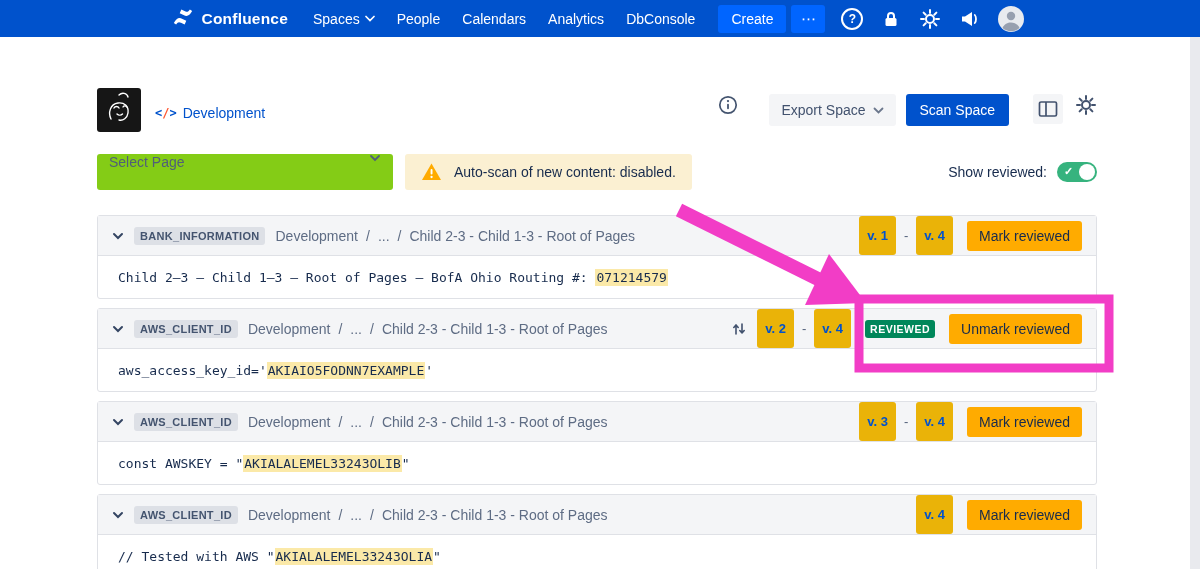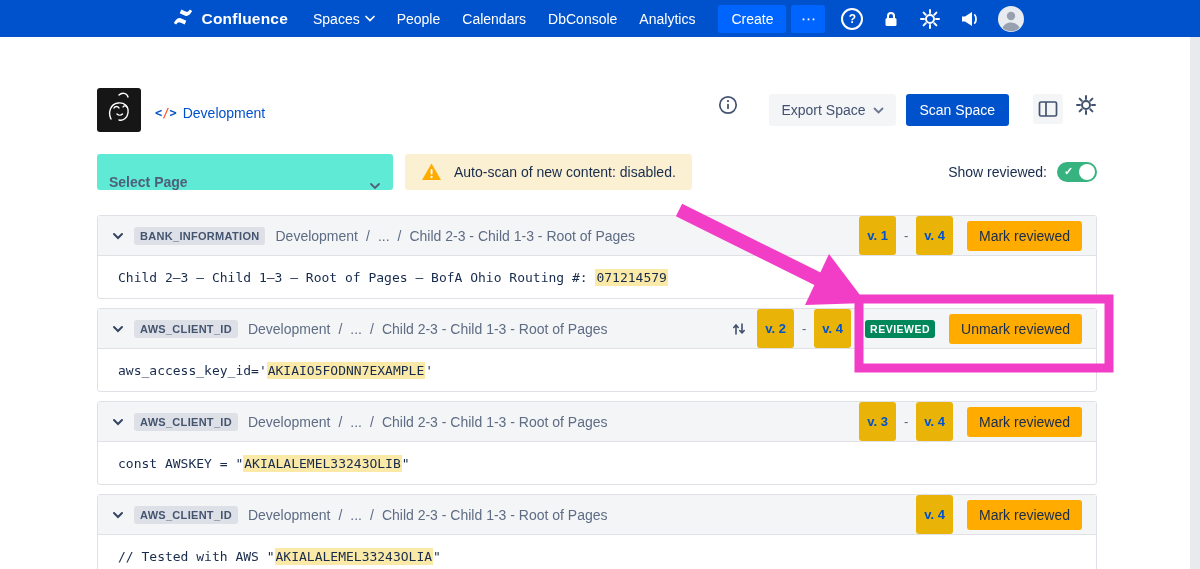--- a/index.html
+++ b/index.html
@@ -51,23 +51,23 @@
     align-items: center; gap: 7px; cursor: pointer; font-family: inherit; }
   .scan-btn { height: 32px; background: #0052CC; border: none; border-radius: 3px;
     color: #fff; font-size: 14px; font-weight: 500; padding: 0 14px; margin-left: 10px;
     cursor: pointer; font-family: inherit; }
   .panel-btn { width: 30px; height: 30px; background: #F4F5F7; border: none; border-radius: 3px;
     margin-left: 24px; display: flex; align-items: center; justify-content: center; cursor: pointer; }
   .gear-btn { margin-left: 12px; background: none; border: none; cursor: pointer; display: flex; }
 
   
   .toolbar { display: flex; align-items: center; margin-top: 22px; }
-  .select-page { width: 296px; height: 36px; background: #5eead4; border-radius: 3px;
-    display: flex; align-items: flex-end; padding: 0 12px; color: #505F79; font-size: 14px;
-    cursor: pointer; font-weight: bold; }
+  .select-page { width: 296px; height: 36px; background: #84cc16; border-radius: 3px;
+    display: flex; align-items: flex-start; padding: 0 12px; color: #505F79; font-size: 14px;
+    cursor: pointer; }
   .select-page .chev { margin-left: auto; display: flex; }
   .warn-banner { margin-left: 12px; height: 36px; background: #FBF0D2; border-radius: 3px;
     display: flex; align-items: center; gap: 12px; padding: 0 16px; font-size: 14px;
     color: #172B4D; }
   .show-reviewed { margin-left: auto; display: flex; align-items: center; gap: 10px;
     font-size: 14px; color: #172B4D; }
   .toggle { width: 40px; height: 20px; background: #36B37E; border-radius: 10px;
     position: relative; cursor: pointer; }
   .toggle::before { content: "✓"; position: absolute; left: 7px; top: 3px; color: #fff;
     font-size: 11px; font-weight: 700; }
@@ -116,22 +116,22 @@
     <span class="brand-name">Confluence</span>
   </div>
   <span class="nav-item">
     <span>Spaces</span>
     <svg width="10" height="7" viewBox="0 0 10 7">
         <path d="M1 1.5l4 4 4-4" stroke="#fff" stroke-width="1.7" fill="none" stroke-linecap="round"></path>
       </svg>
   </span>
   <span class="nav-item">People</span>
   <span class="nav-item">Calendars</span>
+  <span class="nav-item">Analytics</span>
   <span class="nav-item">DbConsole</span>
-  <span class="nav-item">Analytics</span>
   <button class="create-btn">Create</button>
   <button class="more-btn">⋯</button>
   <div class="nav-icons">
     <span class="help-circle">?</span>
     <span class="nav-icon">
       <svg width="20" height="20" viewBox="0 0 20 20">
           <rect x="4.5" y="9" width="11" height="8" rx="1.5" fill="#fff"></rect>
           <path d="M7 9V7a3 3 0 0 1 6 0v2" fill="none" stroke="#fff" stroke-width="2"></path>
         </svg>
     </span>

